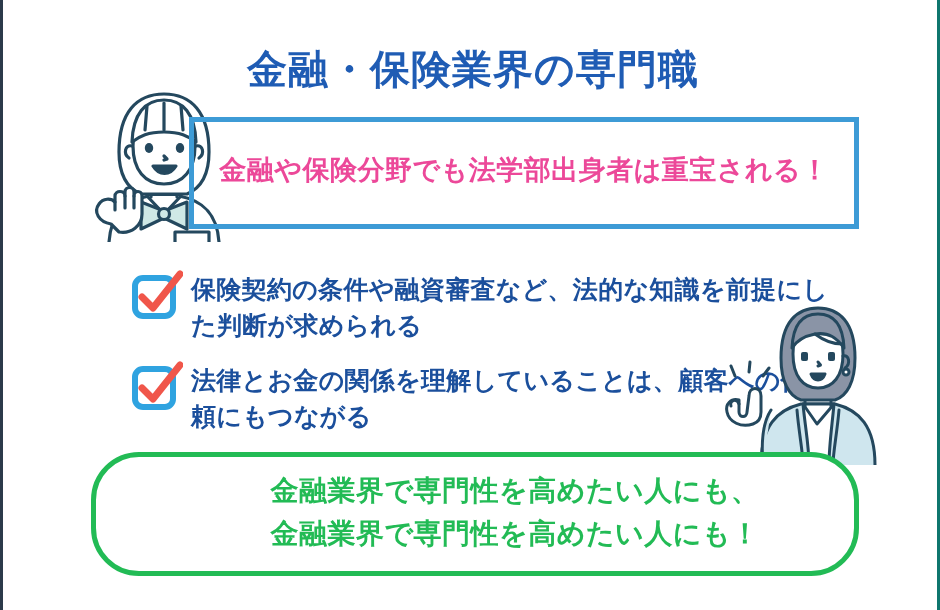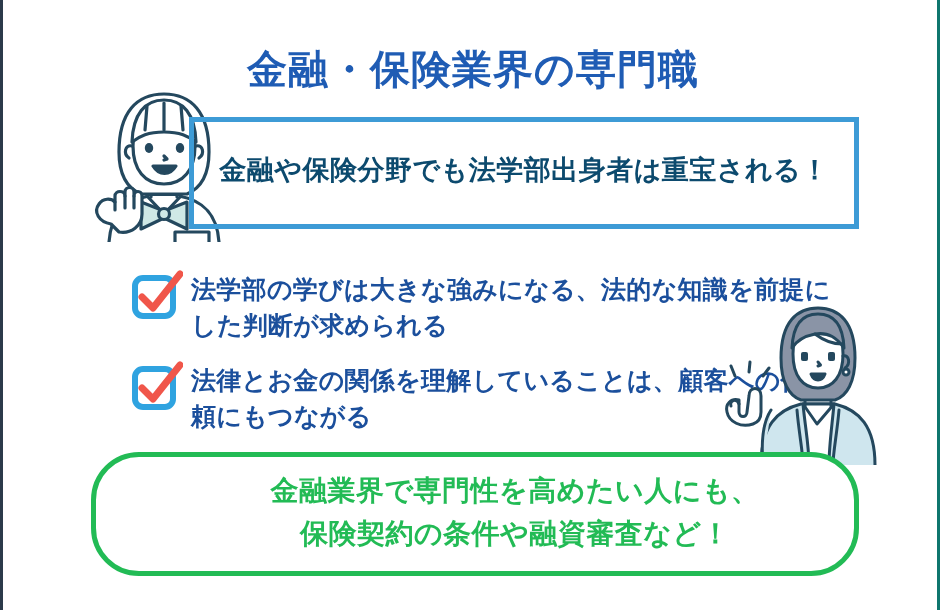--- a/index.html
+++ b/index.html
@@ -49,21 +49,21 @@
     background: transparent;
   }
   .subtitle-text {
     position: absolute;
     left: 186px;
     top: 154px;
     width: 670px;
     text-align: center;
     font-size: 27px;
     font-weight: bold;
-    color: #0c4a6e;
+    color: #ec4899;
     letter-spacing: 0.5px;
     line-height: 1.25;
     white-space: nowrap;
   }
 
   
   .bullets {
     position: absolute;
     left: 128px;
     top: 268px;
@@ -183,21 +183,21 @@
 
   <div class="bullets">
 
     <div class="bullet-row">
       <span class="check-icon">
         <svg viewBox="0 0 52 50" width="52" height="50" xmlns="http://www.w3.org/2000/svg">
           <rect x="4" y="8" width="38" height="38" rx="8" ry="8" fill="#ffffff" stroke="#2fa3e0" stroke-width="6"></rect>
           <path d="M11 27 L22 38 L49 4" fill="none" stroke="#f0564a" stroke-width="7" stroke-linecap="round" stroke-linejoin="round"></path>
         </svg>
       </span>
-      <span class="bullet-text">法学部の学びは大きな強みになる、法的な知識を前提にした判断が求められる</span>
+      <span class="bullet-text">保険契約の条件や融資審査など、法的な知識を前提にした判断が求められる</span>
     </div>
 
     <div class="bullet-row">
       <span class="check-icon">
         <svg viewBox="0 0 52 50" width="52" height="50" xmlns="http://www.w3.org/2000/svg">
           <rect x="4" y="8" width="38" height="38" rx="8" ry="8" fill="#ffffff" stroke="#2fa3e0" stroke-width="6"></rect>
           <path d="M11 27 L22 38 L49 4" fill="none" stroke="#f0564a" stroke-width="7" stroke-linecap="round" stroke-linejoin="round"></path>
         </svg>
       </span>
       <span class="bullet-text">法律とお金の関係を理解していることは、顧客への信頼にもつながる</span>
@@ -242,16 +242,16 @@
         <path d="M12 106 C10 100 18 98 20 104"></path>
 
         <path d="M16 76 L12 66 M30 72 L31 62 M44 76 L50 68" stroke-width="3"></path>
       </g>
     </svg>
   </div>
 
   <div class="green-box"></div>
   <div class="green-text">
     <span>金融業界で専門性を高めたい人にも、</span>
-    <span>保険契約の条件や融資審査など！</span>
+    <span>金融業界で専門性を高めたい人にも！</span>
   </div>
 
 </div>
 
 </body></html>

